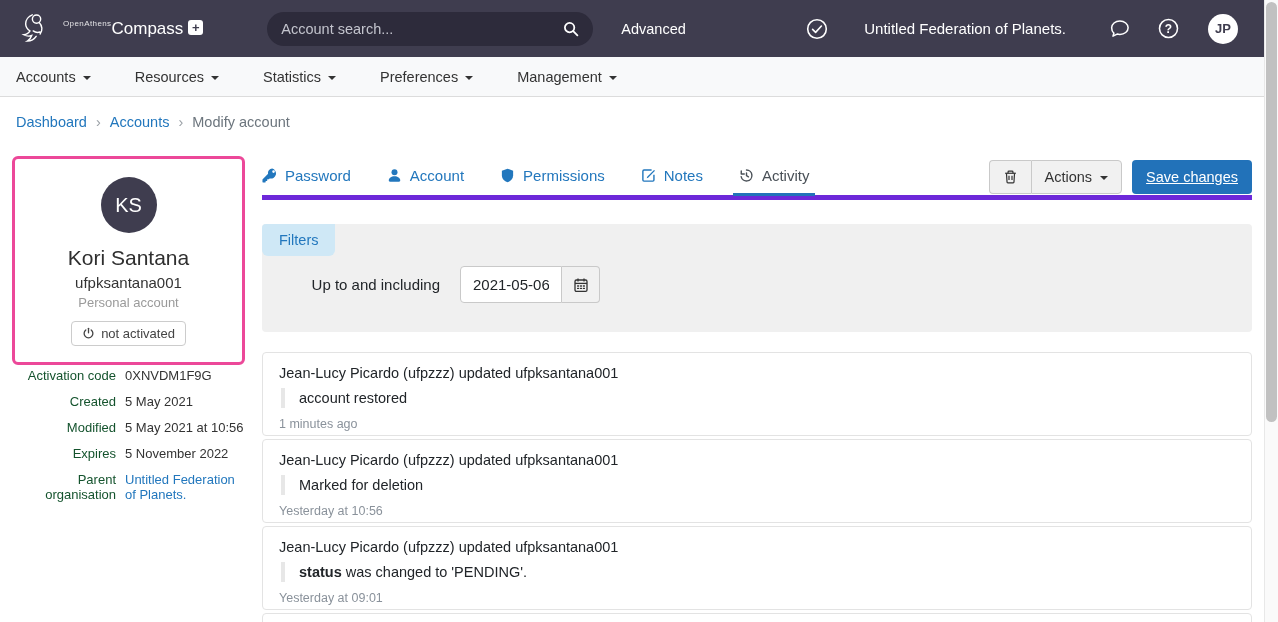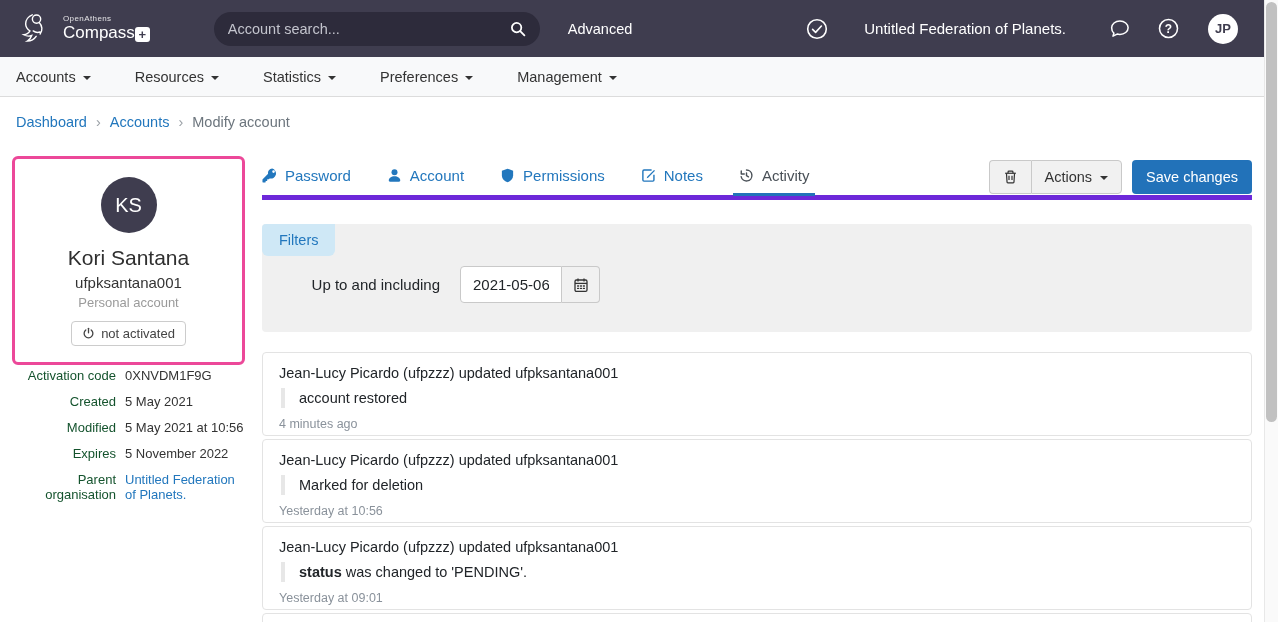--- a/index.html
+++ b/index.html
@@ -9,23 +9,23 @@
     background:#fff; color:#212529; overflow:hidden; position:relative;
   }
   a { text-decoration:none; }
 
   
   .navbar {
     position:absolute; top:0; left:0; width:1264px; height:57px;
     background:#3f3d4f; display:flex; align-items:center; padding:0 26px 0 20px;
   }
   .brand { display:flex; align-items:center; gap:9px; color:#fff; }
-  .brand-text { display:flex; flex-direction:column; line-height:1.05; }
+  .brand-text { display:flex; flex-direction:row; line-height:1.05; }
   .brand-top { font-size:8px; letter-spacing:.4px; opacity:.85; }
-  .brand-main { font-size:17px; display:flex; align-items:flex-end; }
+  .brand-main { font-size:17px; display:flex; align-items:flex-start; gap:5px; }
   .plus-badge { width:15px; height:15px; background:#fff; color:#3f3d4f; border-radius:3px;
     font-size:13px; font-weight:bold; display:flex; align-items:center; justify-content:center; line-height:1; }
   .search-pill {
     margin-left:64px; width:326px; height:34px; background:#2d2b3b; border-radius:17px;
     display:flex; align-items:center; padding:0 14px;
   }
   .search-pill input {
     flex:1; background:transparent; border:none; outline:none; color:#e8e8ee; font-size:14.5px;
     font-family:inherit;
   }
@@ -89,21 +89,21 @@
   .tab.active::after { content:""; position:absolute; left:-6px; right:-6px; bottom:-1px;
     height:3px; background:#2272b9; }
 
   .toolbar { position:absolute; right:0; top:4px; display:flex; gap:10px; }
   .btn-group { display:flex;align-items:flex-end; }
   .btn-light { background:#f1f1f1; border:1px solid #c9c9c9; height:34px; display:flex;
     align-items:center; gap:8px; padding:0 13px; font-size:14.5px; color:#333; cursor:pointer; }
   .btn-trash { border-radius:4px 0 0 4px; border-right:none; }
   .btn-actions { border-radius:0 4px 4px 0; }
   .btn-primary { background:#2272b9; color:#fff; border:none; border-radius:4px; height:34px;
-    padding:0 14px; font-size:14.5px; cursor:pointer; font-family:inherit; }
+    padding:0 14px; font-size:14.5px; cursor:pointer; font-family:inherit;text-decoration:underline; }
 
   
   .filters-panel { margin-top:24px; background:#f0f0f0; border-radius:4px; height:108px; position:relative; }
   .filters-chip { position:absolute; top:0; left:0; background:#cfe8f6; color:#2277bd;
     font-size:14.5px; padding:8px 17px; border-radius:4px 0 6px 6px; cursor:pointer; }
   .filter-row { position:absolute; top:42px; left:0; height:37px; display:flex; align-items:center; }
   .filter-label { width:178px; text-align:right; font-size:15px; color:#212529; }
   .input-group { margin-left:20px; display:flex; height:37px; }
   .date-input { width:102px; border:1px solid #c9c9c9; border-radius:4px 0 0 4px; padding:0 12px;
     font-size:15px; color:#212529; background:#fff; outline:none; font-family:Liberation Sans, sans-serif; }
@@ -341,21 +341,21 @@
 
   <div class="activity-list">
     <div class="activity-item">
       <div class="activity-title">Jean-Lucy Picardo (ufpzzz) updated ufpksantana001</div>
       <div class="activity-detail">
         <span class="detail-bar"></span>
         <span class="detail-text">
           <span class="detail-bold"></span><span>account restored</span>
         </span>
       </div>
-      <div class="activity-time">4 minutes ago</div>
+      <div class="activity-time">1 minutes ago</div>
     </div>
 
     <div class="activity-item">
       <div class="activity-title">Jean-Lucy Picardo (ufpzzz) updated ufpksantana001</div>
       <div class="activity-detail">
         <span class="detail-bar"></span>
         <span class="detail-text">
           <span class="detail-bold"></span><span>Marked for deletion</span>
         </span>
       </div>

